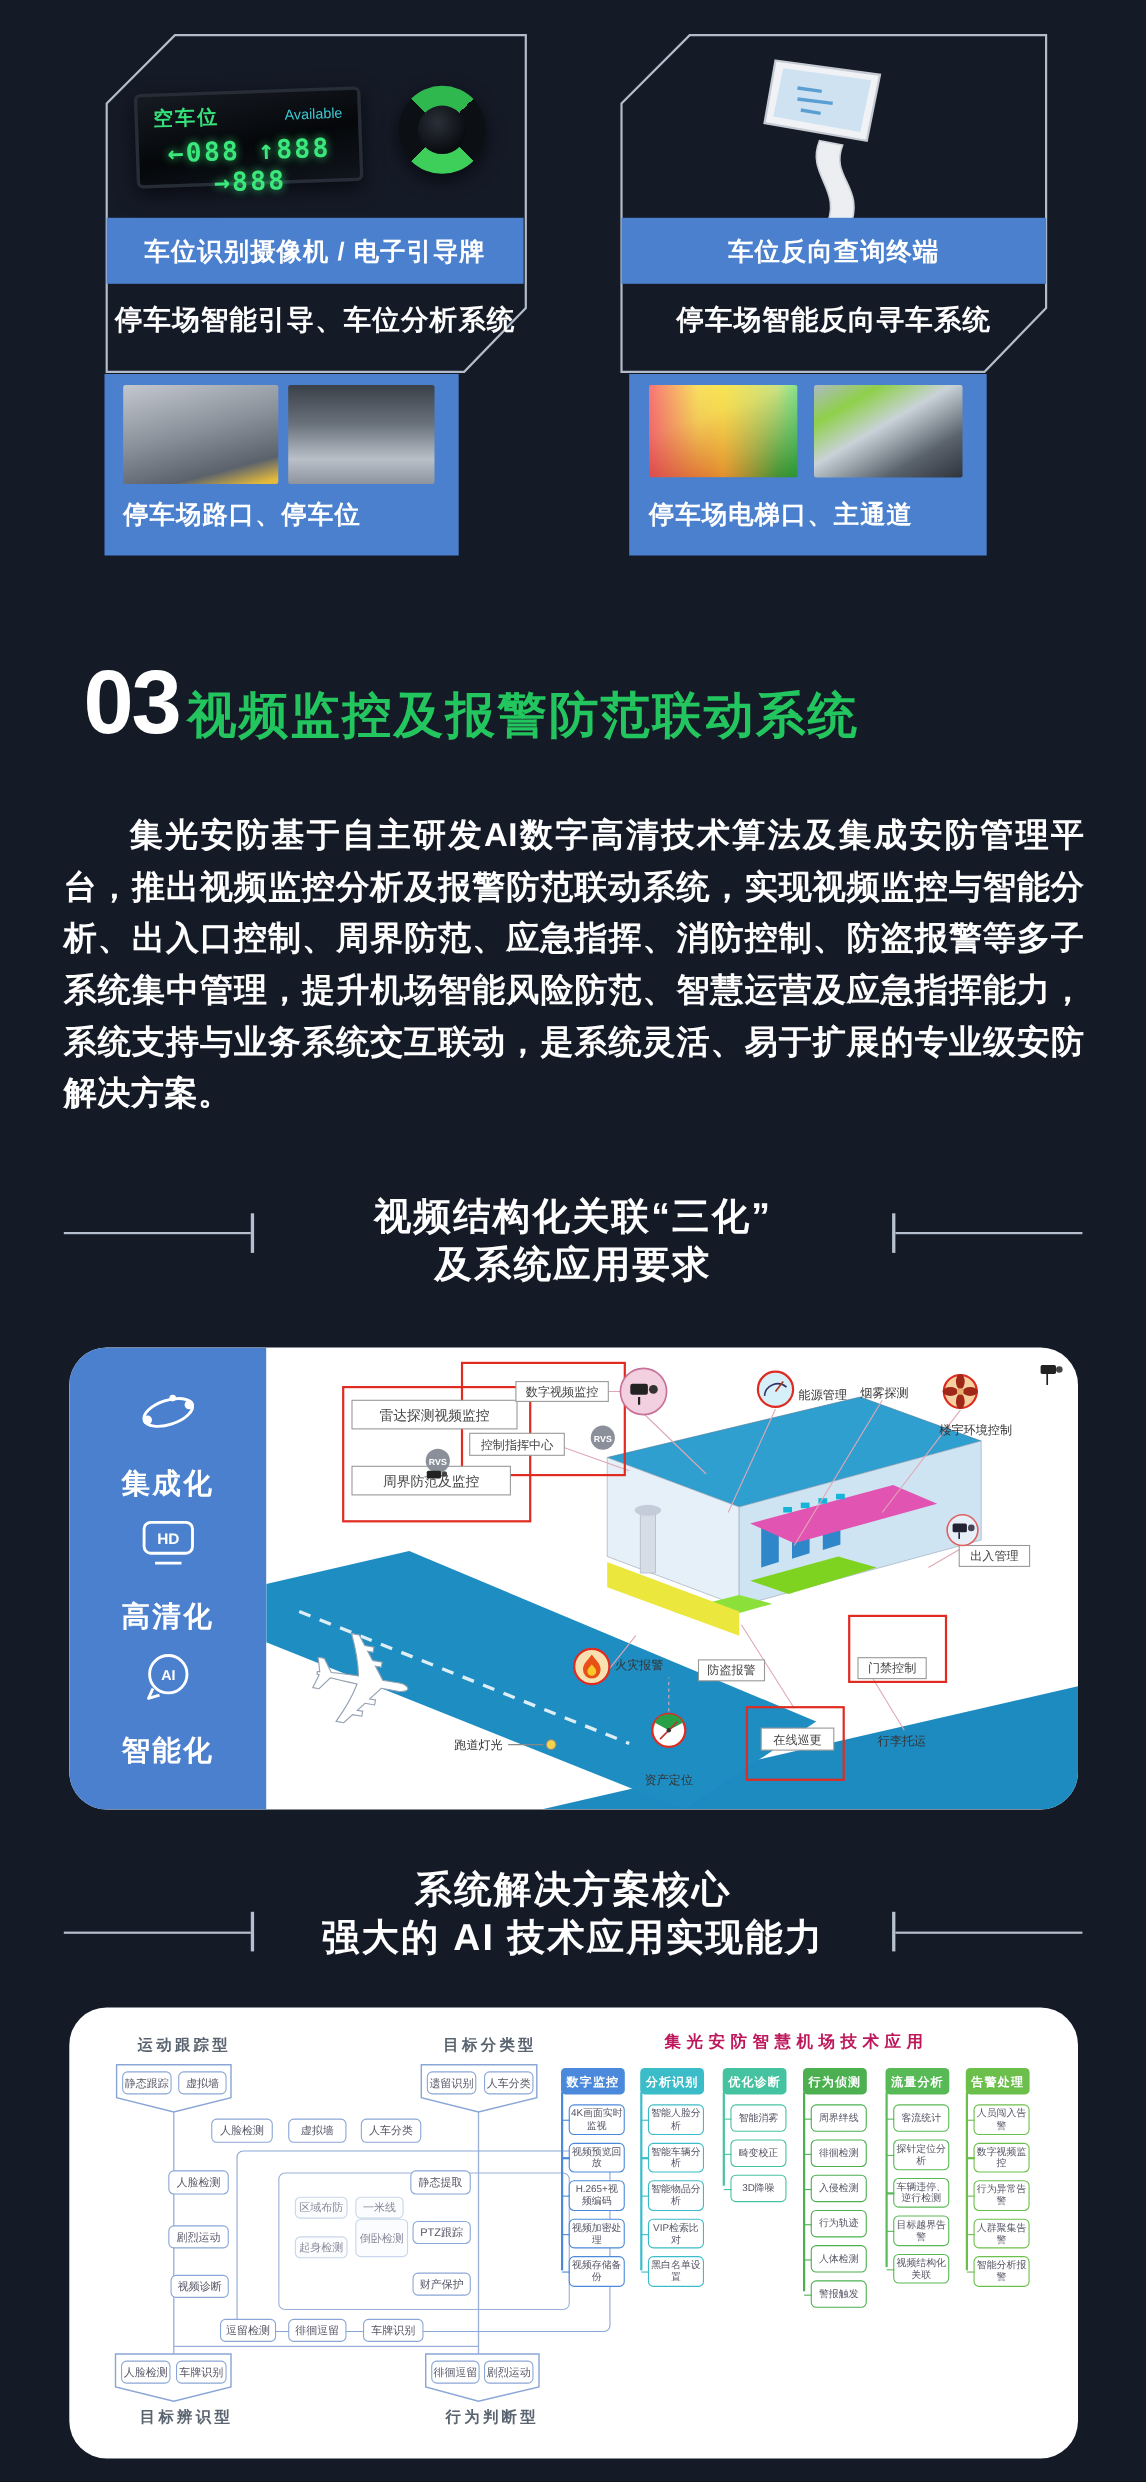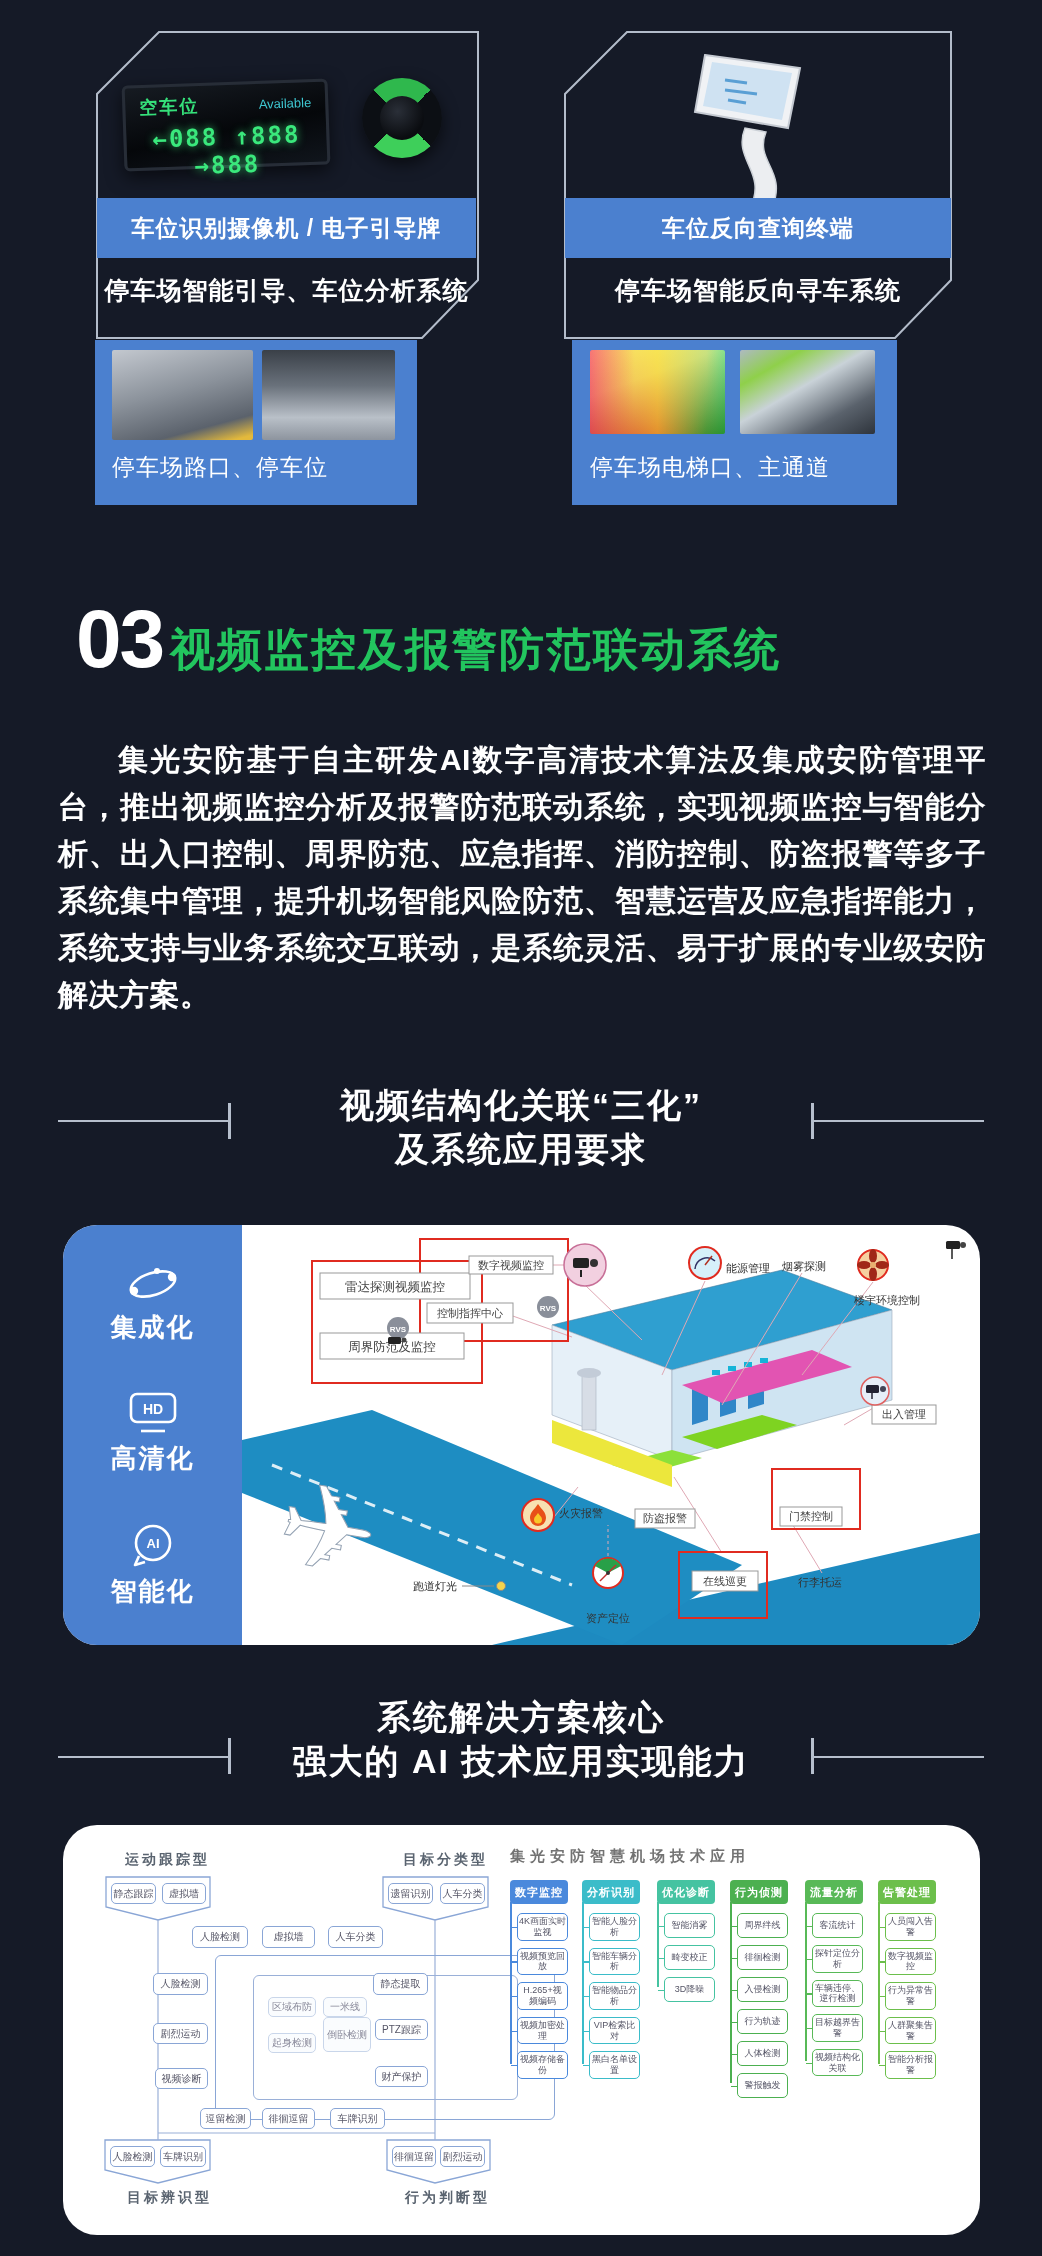--- a/index.html
+++ b/index.html
@@ -7,21 +7,21 @@
         font-family:"Liberation Sans","DejaVu Sans",sans-serif;overflow:hidden;}
   .abs{position:absolute;}
   
   .frame-svg{position:absolute;pointer-events:none;}
   .blue-bar{position:absolute;background:#4b80cf;color:#fff;font-weight:bold;font-size:23px;
             display:flex;align-items:center;justify-content:center;letter-spacing:1px;}
   .sys-name{position:absolute;color:#fff;font-weight:bold;font-size:25px;display:flex;
             align-items:center;justify-content:center;letter-spacing:1px;}
   .photo-panel{position:absolute;background:#4b80cf;}
   .photo{position:absolute;border-radius:2px;}
-  .photo-caption{position:absolute;color:#fff;font-weight:normal;font-size:23px;letter-spacing:1px;text-align:right;}
+  .photo-caption{position:absolute;color:#fff;font-weight:bold;font-size:23px;letter-spacing:1px;text-align:right;}
   
   .led{position:absolute;background:linear-gradient(170deg,#161b22,#05070a 55%,#10151c);
        border:3px solid #272d37;border-radius:6px;transform:rotate(-2deg);
        box-shadow:0 6px 18px rgba(0,0,0,.6);}
   .led-row1{display:flex;justify-content:space-between;align-items:center;padding:8px 14px 2px 14px;}
   .led-zh{color:#35e07a;font-size:18px;font-weight:bold;letter-spacing:2px;}
   .led-en{color:#3ec8d2;font-size:13px;}
   .led-digits{margin-top:4px;text-align:center;font-family:"DejaVu Sans Mono",monospace;
        font-weight:bold;font-size:24px;color:#3ae87c;letter-spacing:2px;
        text-shadow:0 0 8px rgba(58,232,124,.8);}
@@ -38,31 +38,31 @@
   
   .h-line{position:absolute;height:2px;background:#b6bfcd;}
   .h-tick{position:absolute;width:3px;height:36px;background:#b6bfcd;}
   .big-heading{position:absolute;left:0;width:1042px;text-align:center;color:#fff;
        font-size:34px;font-weight:bold;letter-spacing:2px;}
   
   .white-card{position:absolute;background:#fff;border-radius:34px;overflow:hidden;}
   .side-blue{position:absolute;left:0;top:0;width:179px;height:100%;background:#4b80cf;
        display:flex;flex-direction:column;justify-content:space-between;align-items:center;
        padding:36px 0;box-sizing:border-box;}
-  .side-item{display:flex;flex-direction:column;align-items:center;gap:3px;}
+  .side-item{display:flex;flex-direction:column;align-items:center;gap:24px;}
   .side-label{color:#fff;font-size:26px;font-weight:bold;letter-spacing:2px;}
   
   .mm-box{position:absolute;border:1.2px solid #8aa6d6;border-radius:5px;background:#fff;
        color:#556;font-size:10px;display:flex;align-items:center;justify-content:center;
        text-align:center;box-sizing:border-box;padding:0 1px;}
   .mm-light{border-color:#c9d6ea;background:#fafcfe;color:#889;}
   .mm-rect{position:absolute;border:1.3px solid #8aa6d6;border-radius:6px;box-sizing:border-box;}
   .mm-header{position:absolute;color:#5a6470;font-size:14px;letter-spacing:3px;font-weight:700;}
   
-  .org-title{position:absolute;color:#737373;font-size:15px;font-weight:bold;letter-spacing:5px;text-align:left;}
+  .org-title{position:absolute;color:#be185d;font-size:15px;font-weight:bold;letter-spacing:5px;text-align:center;}
   .org-col{position:absolute;top:55px;width:58px;}
   .org-head{height:24px;border-radius:4px;color:#fff;font-size:11px;font-weight:bold;
        display:flex;align-items:center;justify-content:center;letter-spacing:1px;background:var(--c);}
   .org-items{position:relative;margin-left:7px;padding-top:9px;display:flex;flex-direction:column;gap:7px;}
   .org-items::before{content:"";position:absolute;left:-7px;top:-2px;bottom:15px;width:1.5px;background:var(--c);}
   .org-item{position:relative;min-height:25px;border:1.2px solid var(--c);border-radius:5px;background:#fff;
        color:#556;font-size:9px;line-height:1.2;display:flex;align-items:center;justify-content:center;
        text-align:center;padding:2px 1px;box-sizing:border-box;}
   .org-item::before{content:"";position:absolute;left:-7.5px;top:50%;width:7px;height:1.2px;background:var(--c);}
 </style>

